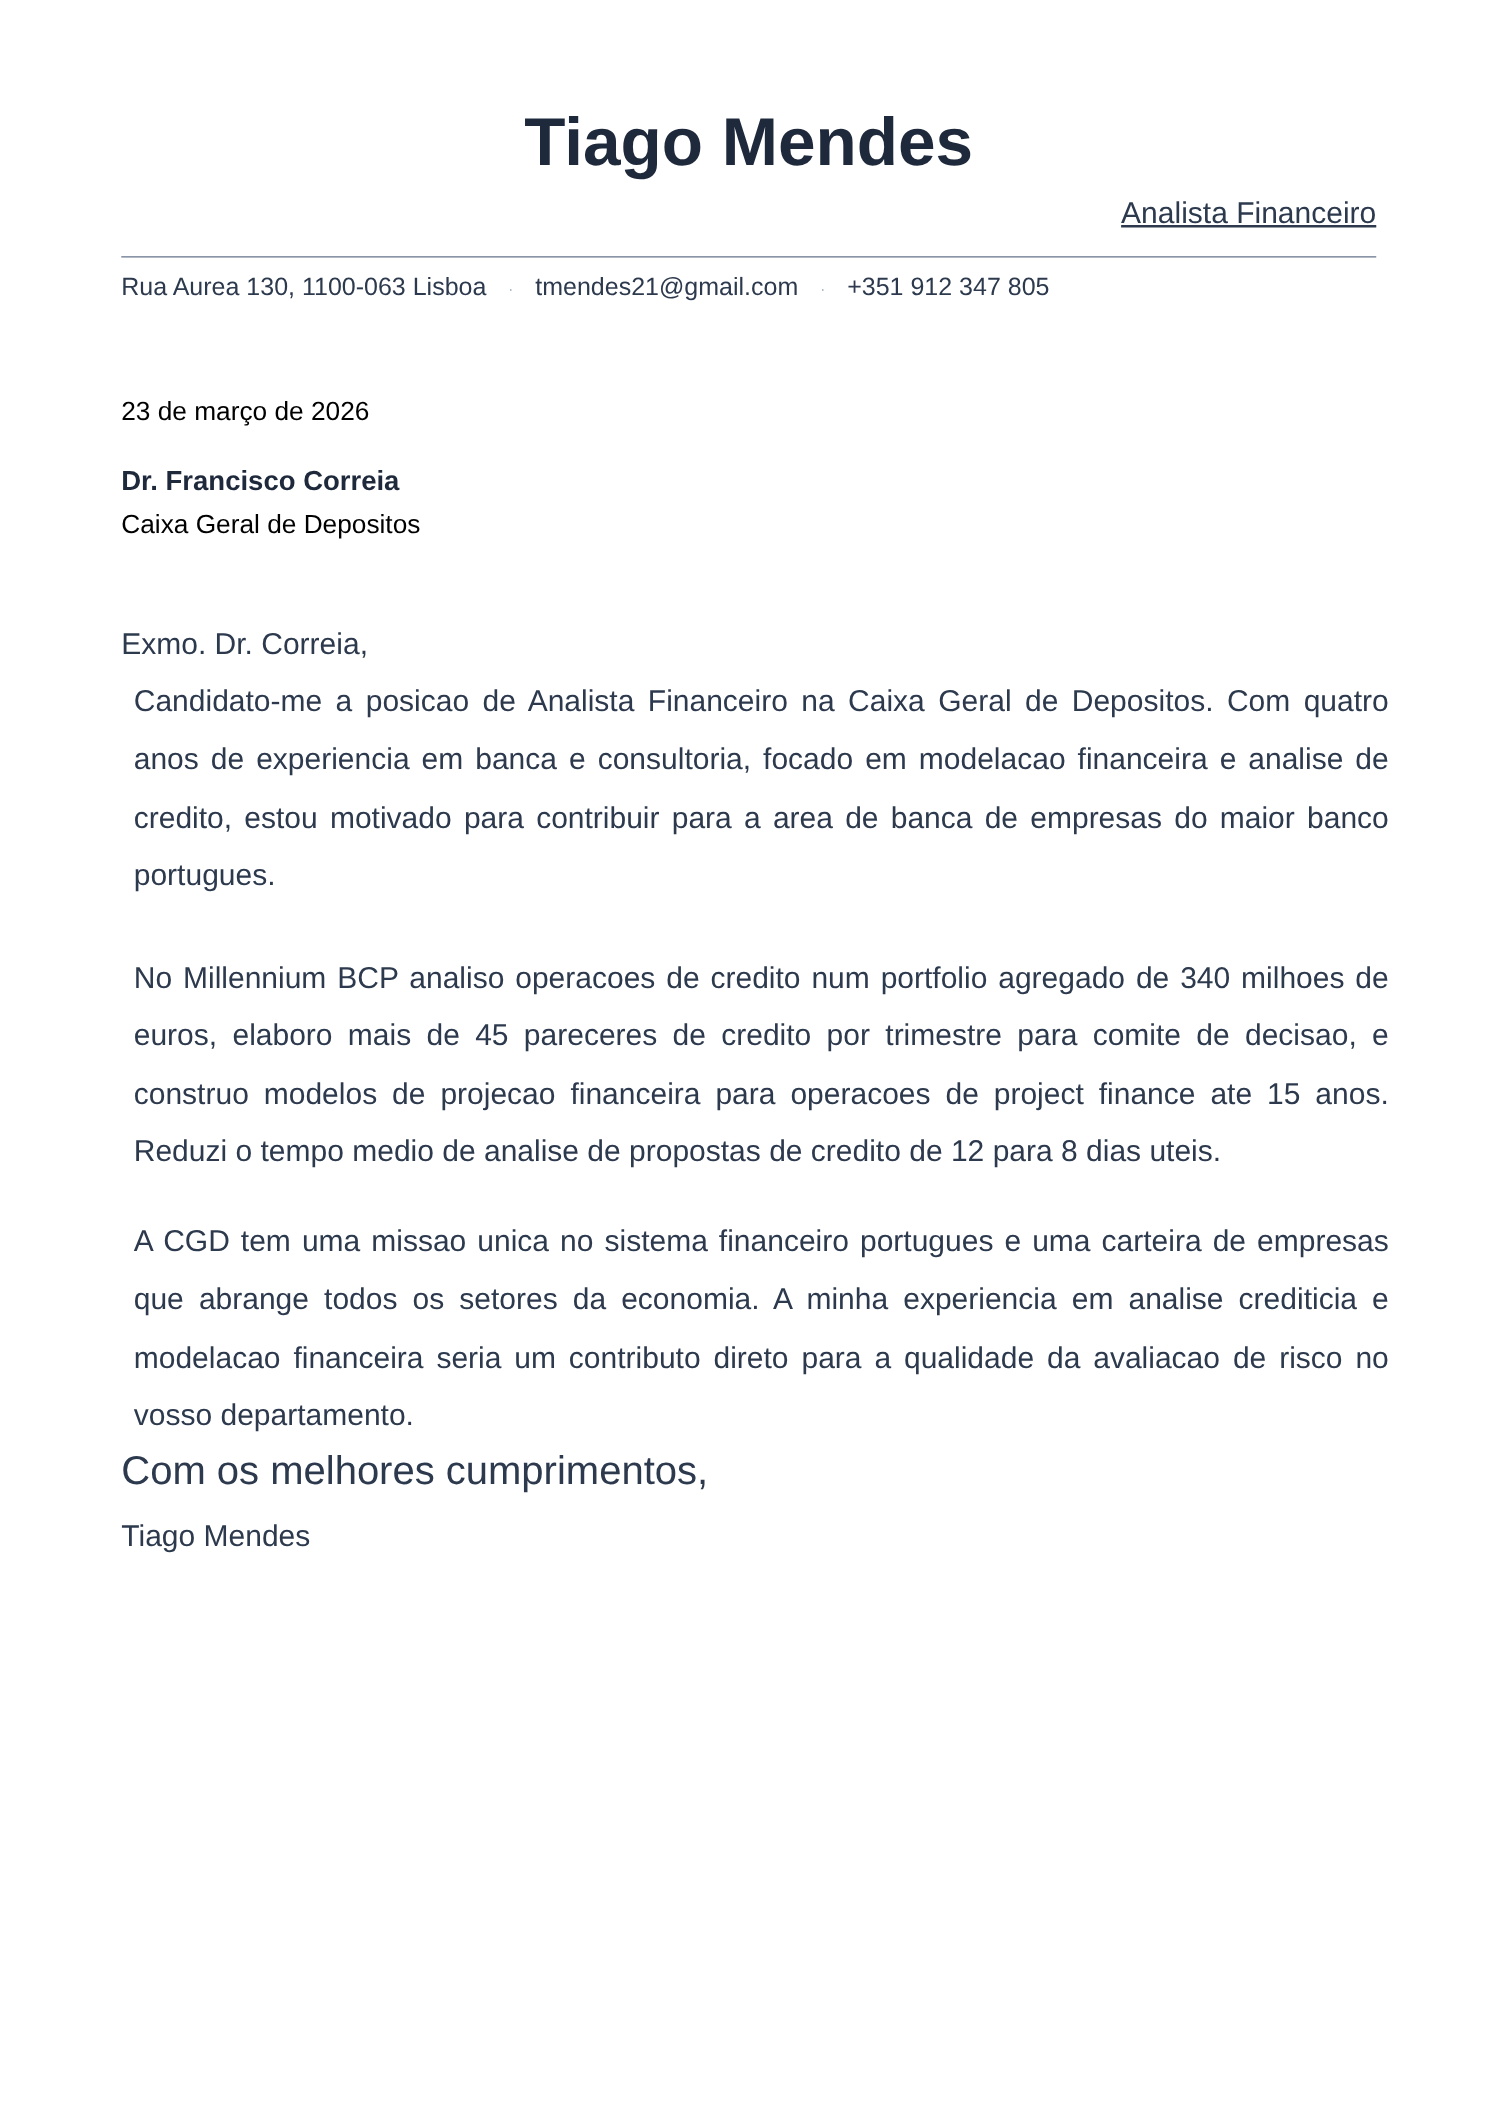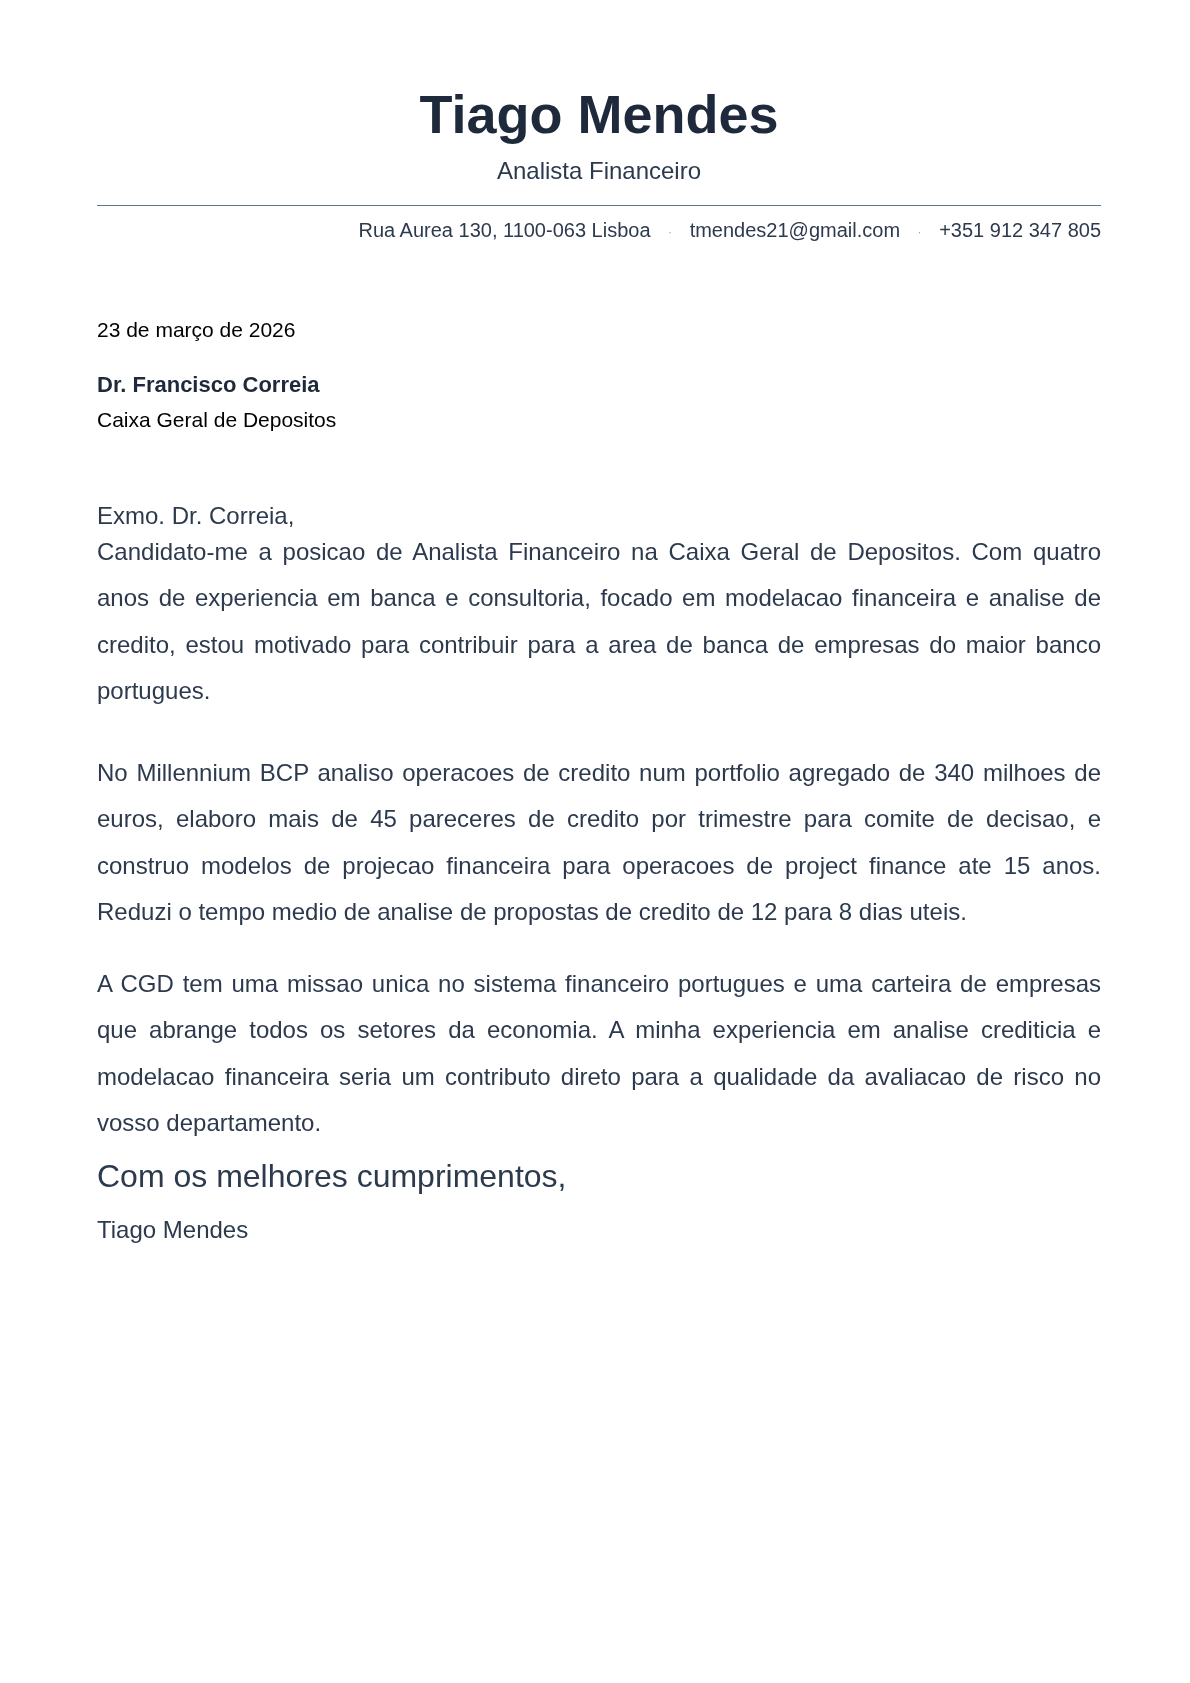--- a/index.html
+++ b/index.html
@@ -37,39 +37,40 @@
       text-align: center;
     }
     .role {
       position: absolute;
       left: 0;
       width: 100%;
       top: 156px;
       font-size: 24px;
       color: #2d3a4e;
       line-height: 30px;
-      text-align: center;
+      text-align: right;
+      text-decoration: underline;
     }
     .divider {
       position: absolute;
       left: 0;
       width: 100%;
       top: 205px;
       height: 0;
       border-top: 1.5px solid #64748b;
     }
     .contact {
       position: absolute;
       left: 0;
       width: 100%;
       top: 216px;
       font-size: 20px;
       line-height: 28px;
       color: #2d3a4e;
-      text-align: right;
+      text-align: left;
       white-space: nowrap;
     }
     .sep {
       display: inline-block;
       margin: 0 12px;
       color: #94a3b8;
       font-size: 12px;
       vertical-align: middle;
     }
     .date {
@@ -106,21 +107,21 @@
       color: #2d3a4e;
     }
     .body-text {
       position: absolute;
       left: 0;
       width: 1004px;
       font-size: 24px;
       line-height: 46.3px;
       color: #2d3a4e;
       text-align: justify;
-      margin: 0;
+      margin: 10px;
     }
     .p1 { top: 529px; }
     .p2 { top: 750px; }
     .p3 { top: 961px; }
     .closing {
       position: absolute;
       left: 0;
       top: 1160px;
       font-size: 32px;
       line-height: 32px;

